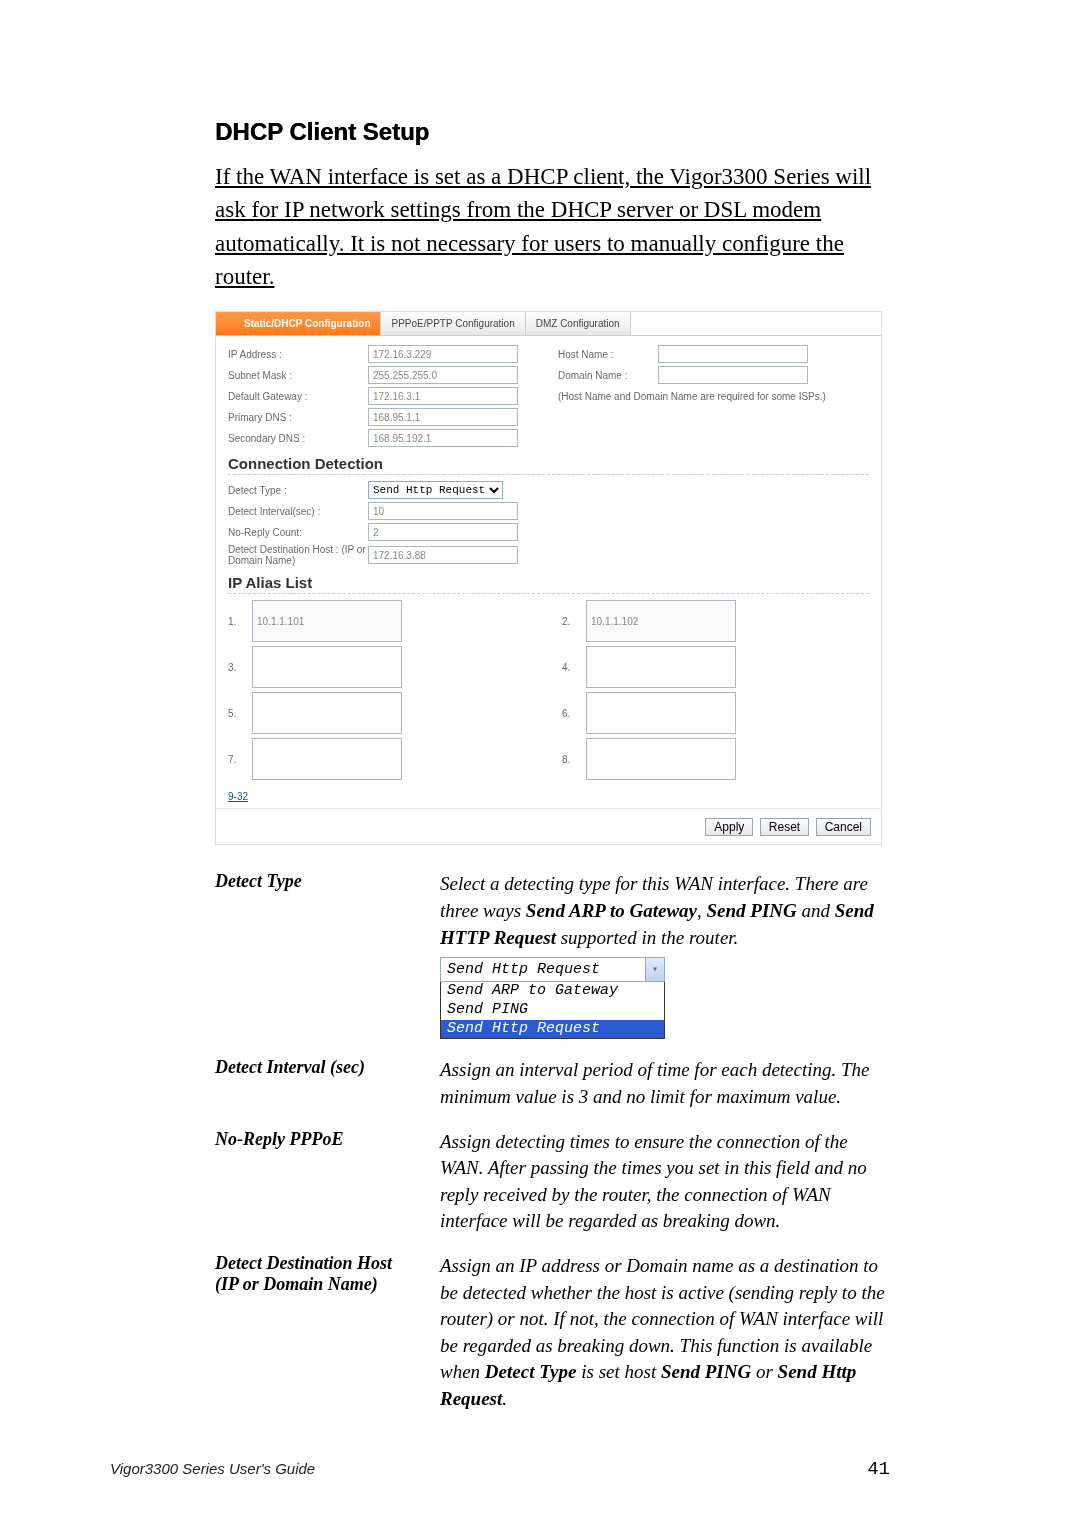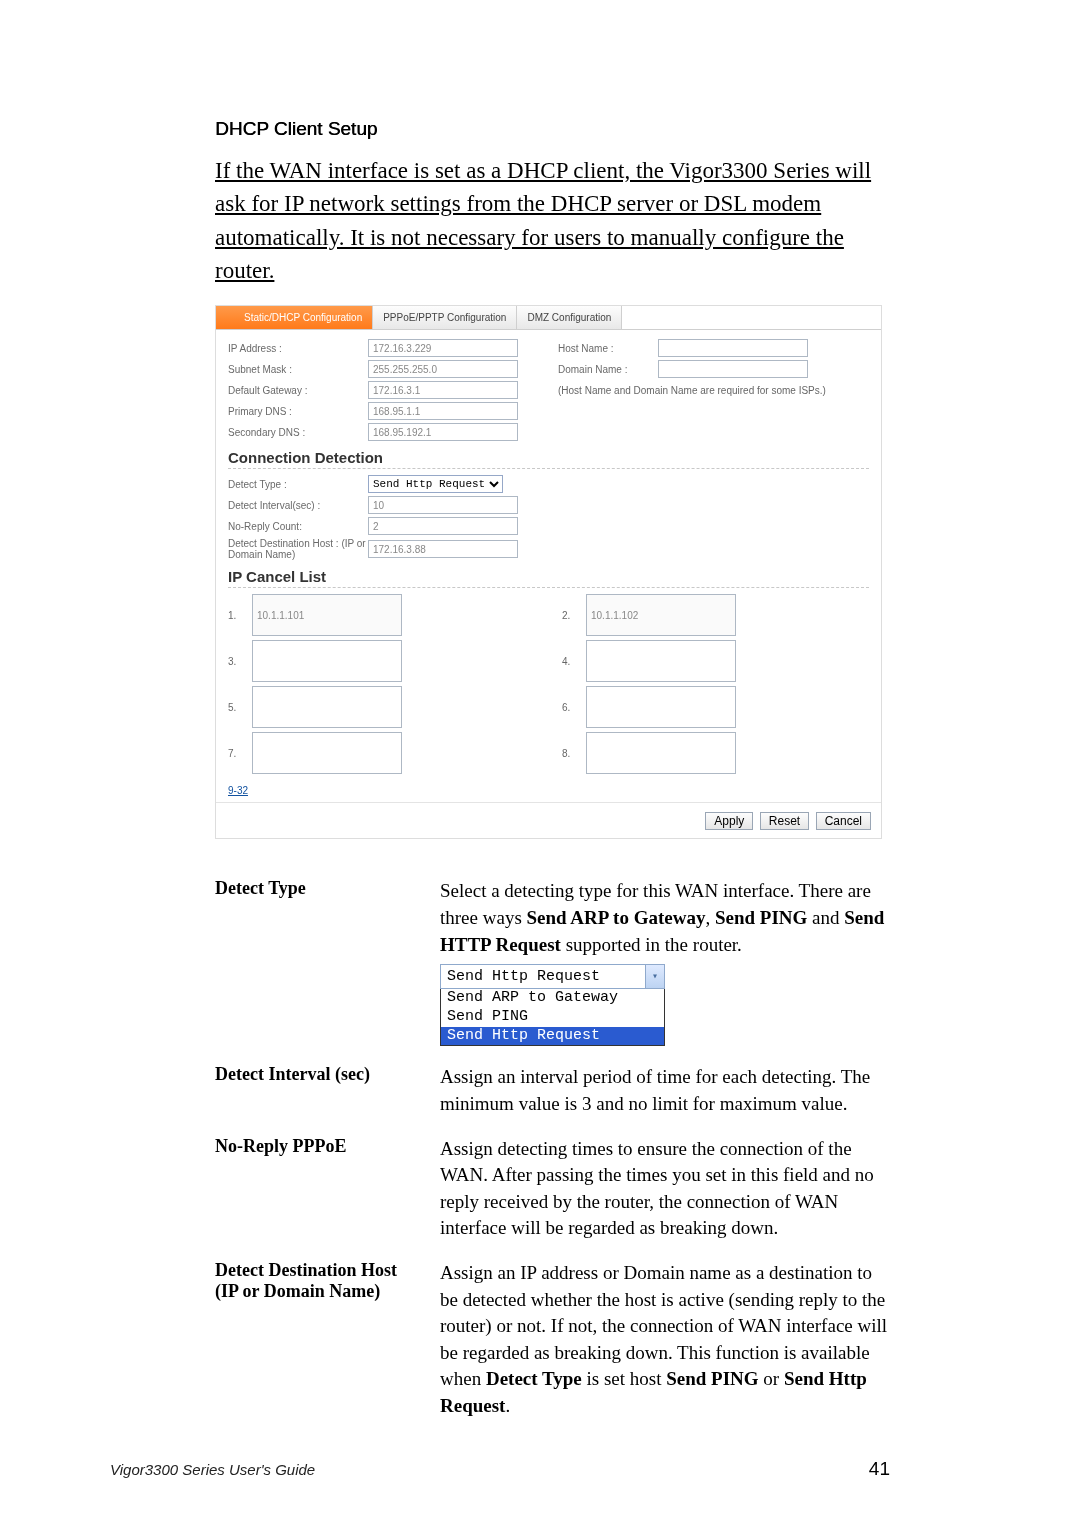--- a/index.html
+++ b/index.html
@@ -11,22 +11,22 @@
     width: 1080px;
     height: 1528px;
     position: relative;
     box-sizing: border-box;
   }
   .page {
     padding: 118px 190px 0 215px;
   }
   h3.section-heading {
     font-family: Arial, Helvetica, sans-serif;
-    font-weight: normal;
-    font-size: 19px;
+    font-weight: bold;
+    font-size: 24px;
     margin: 0 0 14px 0;
     text-shadow: 0.5px 0 0 #000;
   }
   p.intro {
     font-size: 23px;
     line-height: 1.45;
     margin: 0 0 18px 0;
     text-decoration: underline;
   }
 
@@ -46,21 +46,21 @@
     font-size: 10px;
     text-align: center;
     padding: 6px 10px;
     border-right: 1px solid #cfcfcf;
     background: linear-gradient(#fdfdfd,#e8e8e8);
     min-width: 80px;
   }
   .tab.active {
     background: linear-gradient(#ff9a4a,#ff7a1a);
     color: #fff;
-    font-weight: normal;
+    font-weight: bold;
     padding-left: 28px;
   }
   .form-area {
     padding: 6px 12px 4px 12px;
   }
   .row {
     display: flex;
     align-items: center;
     margin: 3px 0;
     font-size: 10px;
@@ -118,21 +118,21 @@
   }
   .btnbar button {
     font-size: 12px;
     padding: 1px 8px;
     margin-left: 2px;
     background: linear-gradient(#fdfdfd,#e6e6e6);
     border: 1px solid #9aa6b5;
   }
 
   
-  .def-block { margin-top: 39px; }
+  .def-block { margin-top: 26px; font-style: italic; }
   .def-row {
     display: flex;
     align-items: flex-start;
     margin-bottom: 18px;
   }
   .def-term {
     width: 225px;
     flex-shrink: 0;
     font-weight: bold;
     font-size: 18px;
@@ -187,21 +187,21 @@
     position: absolute;
     bottom: 48px;
     left: 110px;
     right: 190px;
     display: flex;
     justify-content: space-between;
     align-items: baseline;
     font-family: Arial, Helvetica, sans-serif;
   }
   .footer .title { font-style: italic; font-size: 15px; color: #222; }
-  .footer .pageno { font-family: Liberation Sans, sans-serif; font-size: 19px; margin-left: 44px; }
+  .footer .pageno { font-family: Liberation Mono, monospace; font-size: 19px; margin-left: 44px; }
 </style>
 </head>
 <body>
 
 <div class="page">
   <h3 class="section-heading">DHCP Client Setup</h3>
   <p class="intro">If the WAN interface is set as a DHCP client, the Vigor3300 Series will ask for IP network settings from the DHCP server or DSL modem automatically. It is not necessary for users to manually configure the router.</p>
 
   <div class="config-shot">
     <div class="tabs">
@@ -250,21 +250,21 @@
       </div>
       <div class="row">
         <span class="lbl">No-Reply Count:</span>
         <input type="text" value="2" style="">
       </div>
       <div class="row">
         <span class="lbl" style="line-height:1.1">Detect Destination Host : (IP or Domain Name)</span>
         <input type="text" value="172.16.3.88" style="">
       </div>
 
-      <div class="section-head">IP Cancel List</div>
+      <div class="section-head">IP Alias List</div>
       <div class="alias-grid">
         <span>1.</span>
         <input disabled="" value="10.1.1.101" style="">
         <span></span>
         <span>2.</span>
         <input disabled="" value="10.1.1.102" style="">
 
         <span>3.</span>
         <input style="">
         <span></span>

